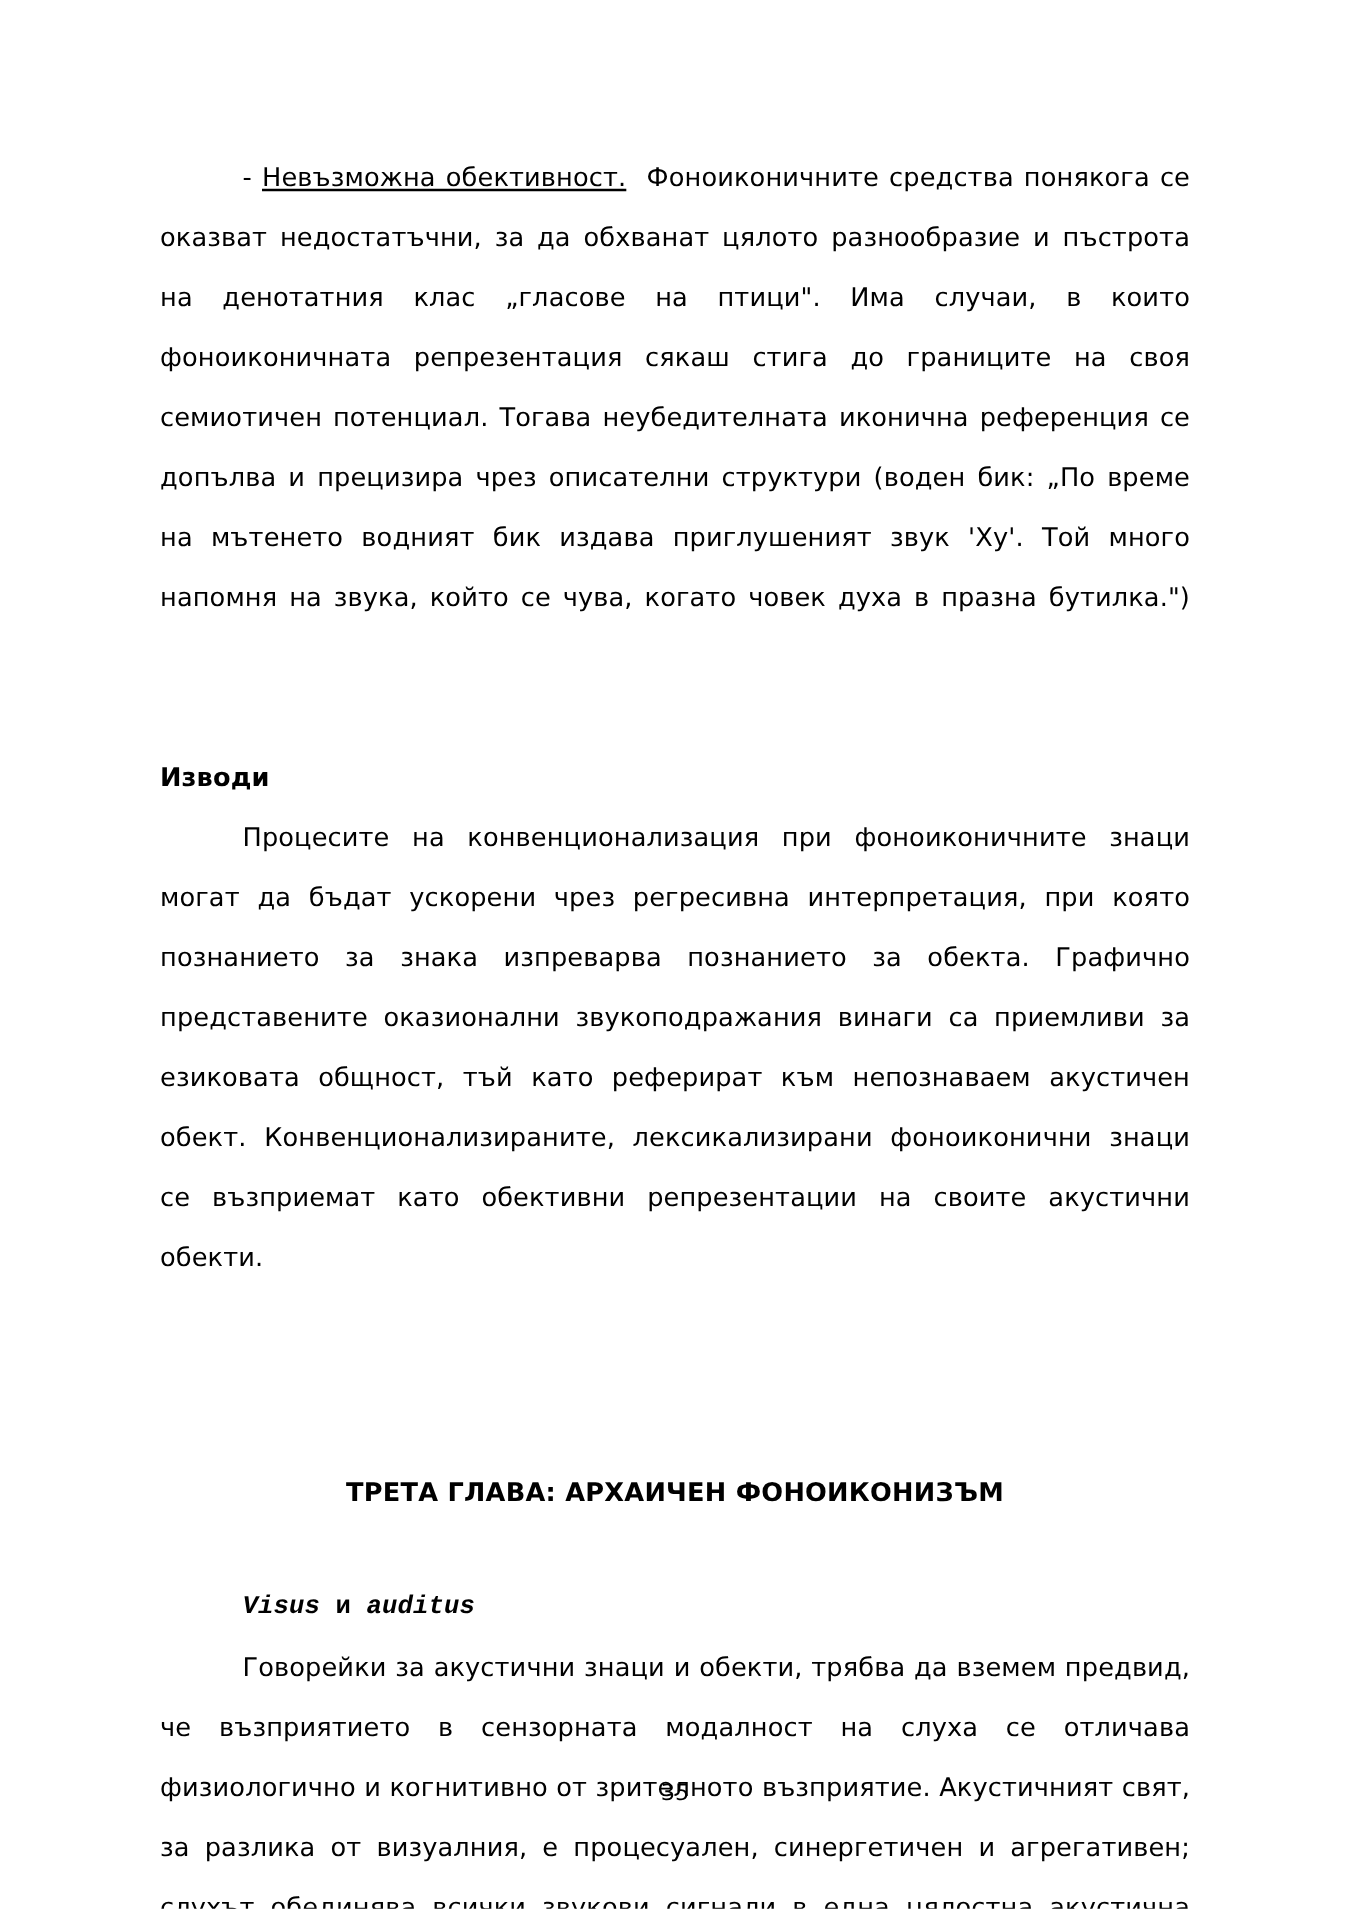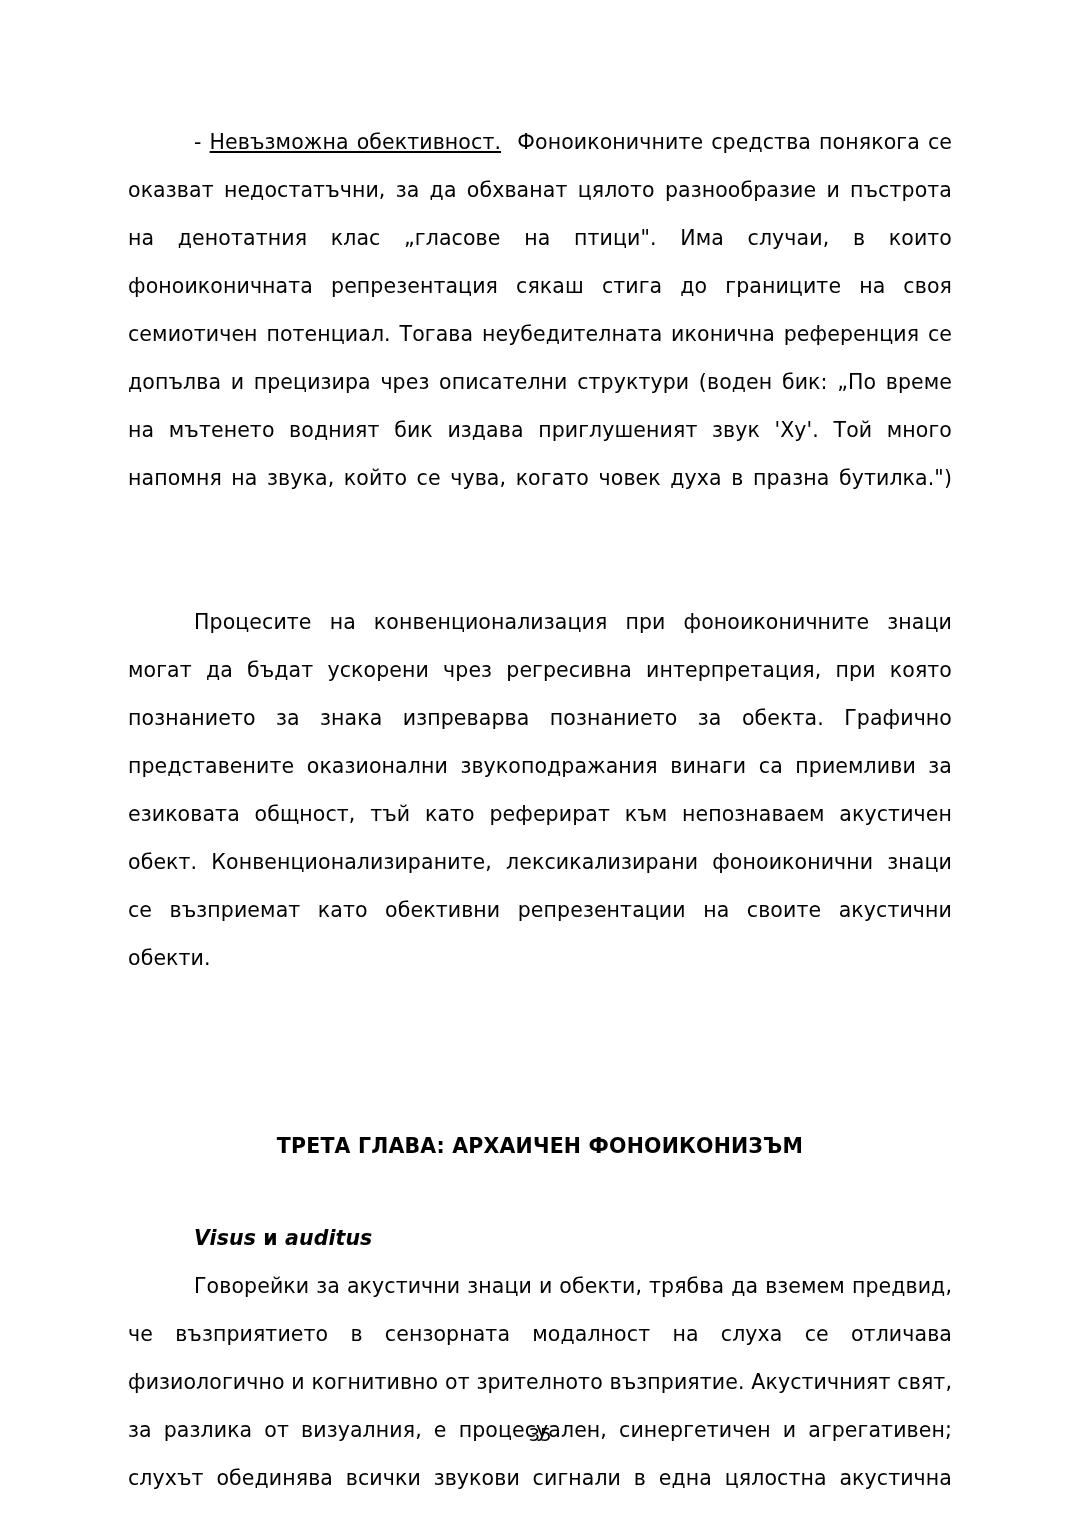--- a/index.html
+++ b/index.html
@@ -70,20 +70,21 @@
     text-align: center;
     letter-spacing: 0.2px;
   }
   .italic-head {
     font-size: 20.5px;
     line-height: 48px;
     font-weight: bold;
     font-style: italic;
     margin: 0;
     text-align: left;
+    font-family: Liberation Mono, monospace;
   }
   .italic-head .non-italic {
     font-style: normal;
   }
   .page-number {
     position: absolute;
     left: 0;
     right: 0;
     top: 1424px;
     text-align: center;
@@ -94,20 +95,21 @@
 </head>
 <body>
 
 <div class="page">
   <div class="content">
 
     <p class="justified para-block"><span class="indent"></span><span>-</span> <span class="underline">Невъзможна обективност.</span>&nbsp; <span>Фоноиконичните средства понякога се оказват недостатъчни, за да обхванат цялото разнообразие и пъстрота на денотатния клас „гласове на птици". Има случаи, в които фоноиконичната репрезентация сякаш стига до границите на своя семиотичен потенциал. Тогава неубедителната иконична референция се допълва и прецизира чрез описателни структури (воден бик: „По време на мътенето водният бик издава приглушеният звук 'Ху'. Той много напомня на звука, който се чува, когато човек духа в празна бутилка.")</span></p>
 
     <div class="spacer-48"></div>
 
+    <p class="sub-head">Изводи</p>
 
     <p class="justified para-block"><span class="indent"></span><span>Процесите на конвенционализация при фоноиконичните знаци могат да бъдат ускорени чрез регресивна интерпретация, при която познанието за знака изпреварва познанието за обекта. Графично представените оказионални звукоподражания винаги са приемливи за езиковата общност, тъй като реферират към непознаваем акустичен обект. Конвенционализираните, лексикализирани фоноиконични знаци се възприемат като обективни репрезентации на своите акустични обекти.</span></p>
 
     <div class="spacer-90"></div>
 
     <p class="chapter-head">ТРЕТА ГЛАВА: АРХАИЧЕН ФОНОИКОНИЗЪМ</p>
 
     <div class="spacer-40"></div>
 
     <p class="italic-head"><span class="indent"></span><span>Visus</span> <span class="non-italic">и</span> <span>auditus</span></p>

